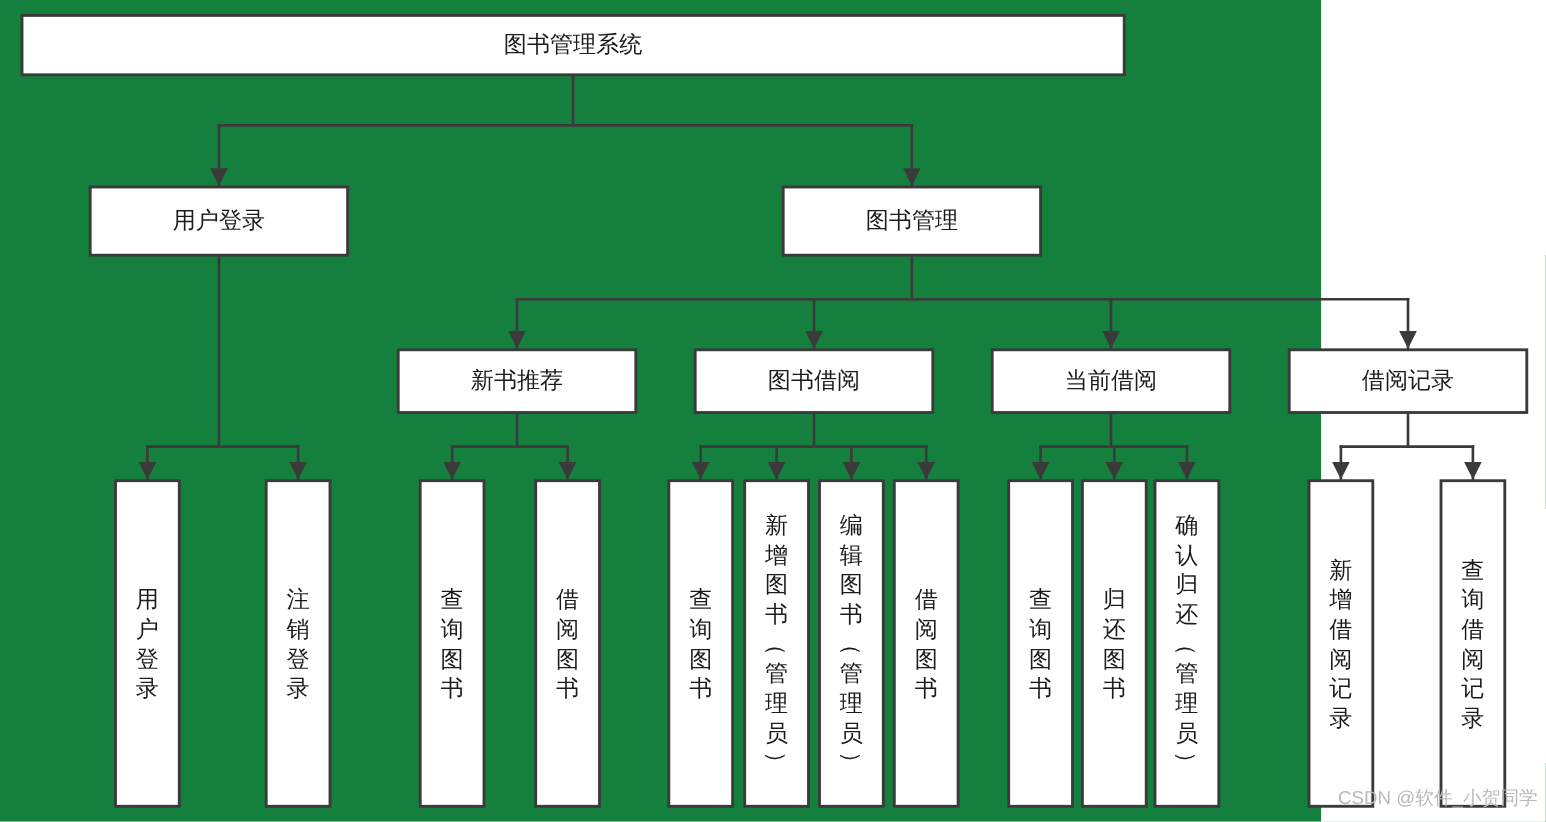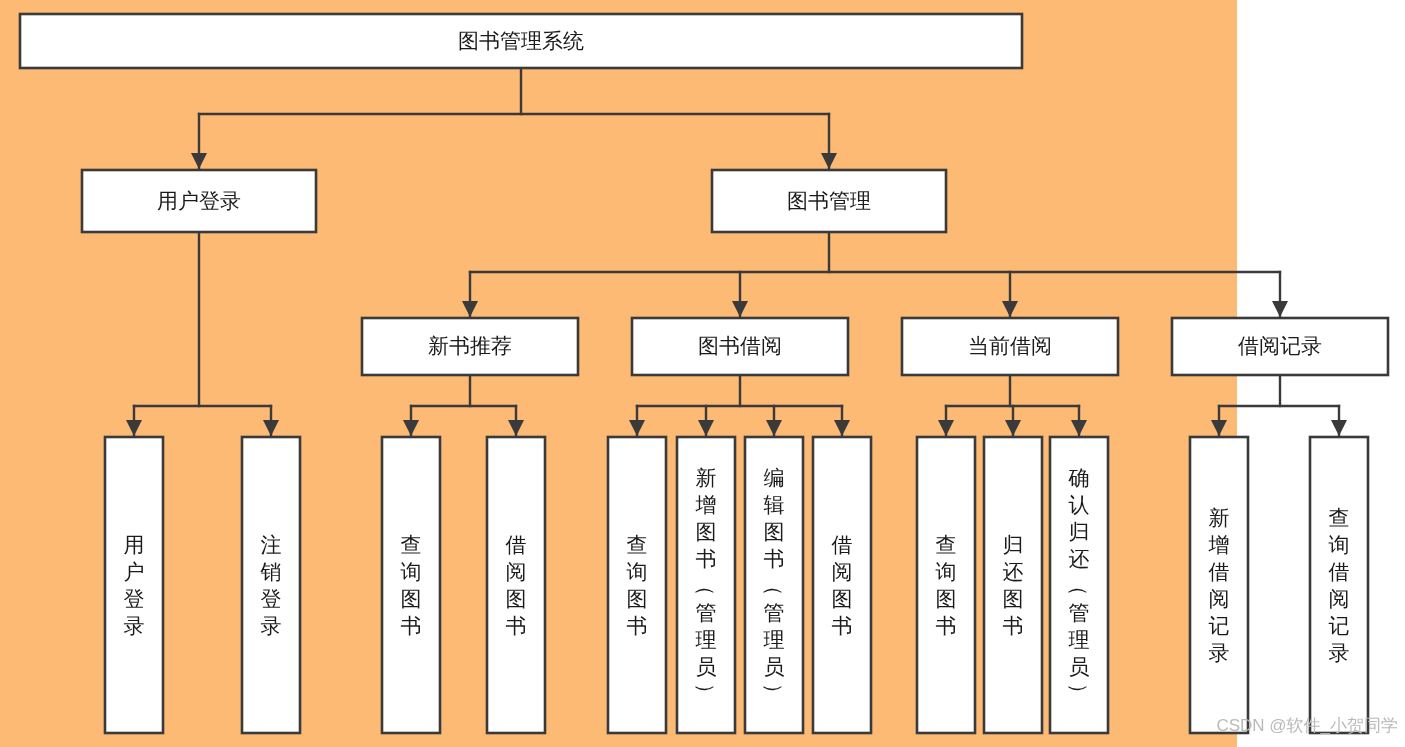--- a/index.html
+++ b/index.html
@@ -10,22 +10,21 @@
   body {
     width: 1405px;
     height: 747px;
     font-family: "Liberation Sans", sans-serif;
     overflow: hidden;
   }
   #diagram-root {
     position: relative;
     width: 1201px;
     height: 747px;
-    background: #fdba74;
-    padding-left: 36px;
+    background: #15803d;
   }
   svg#tree-svg {
     position: absolute;
     left: 0;
     top: 0;
     width: 1405px;
     height: 747px;
     display: block;
   }
   .node-box {

